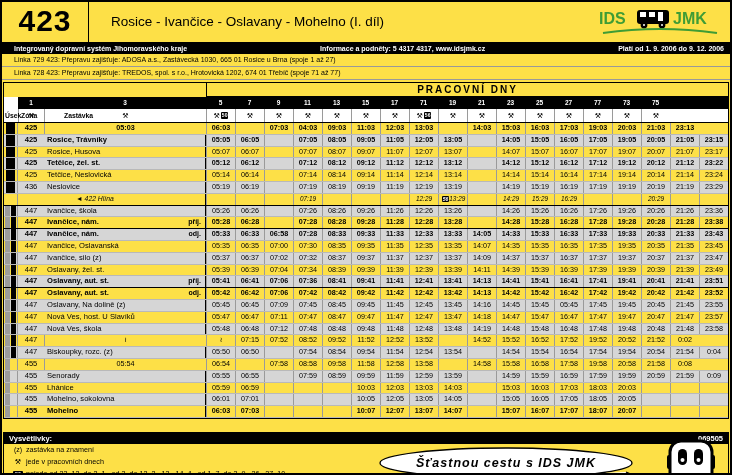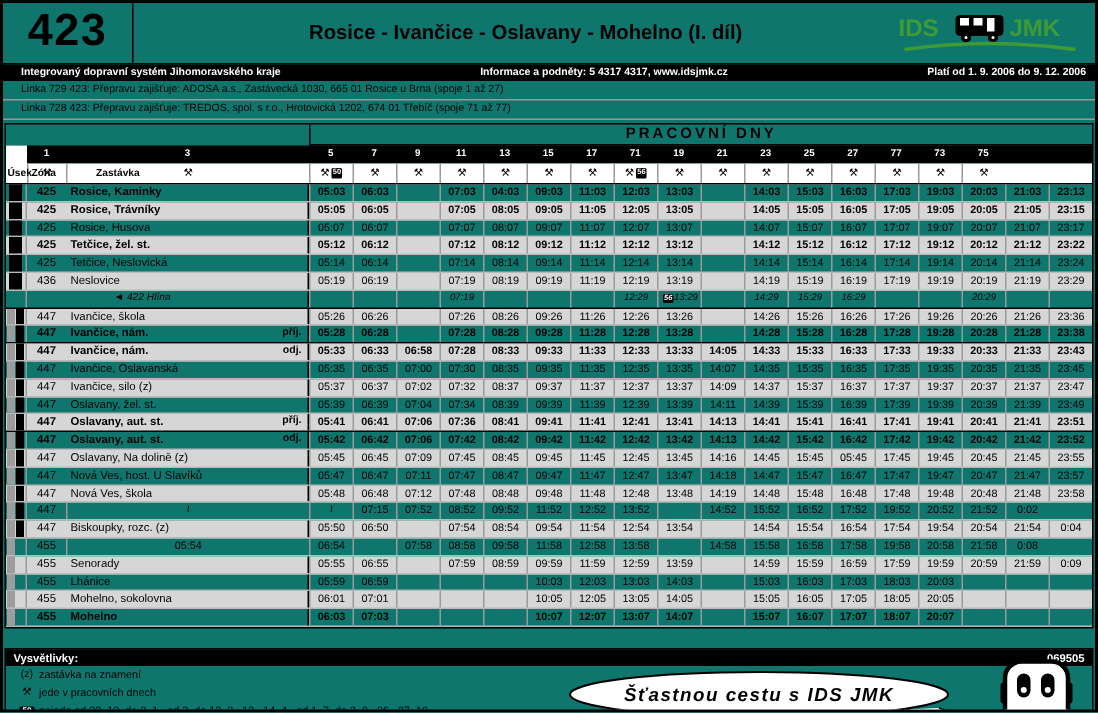--- a/index.html
+++ b/index.html
@@ -1,22 +1,22 @@
 <!DOCTYPE html>
 <html><head>
 <meta charset="utf-8">
 <style>
   html,body{margin:0;padding:0;background:#888;}
-  .page{position:relative;width:728px;height:471px;border:2px solid #000;background:#0f766e;
+  .page{position:relative;width:728px;height:471px;border:2px solid #000;background:#fde047;
         font-family:"Liberation Sans",sans-serif;color:#000;overflow:hidden;}
   
   .header-top{display:flex;height:40px;border-bottom:1px solid #000;}
   .h-num{width:86px;border-right:1px solid #000;font-size:30px;font-weight:bold;
          text-align:center;line-height:38px;letter-spacing:1px;}
-  .h-title{flex:1;font-size:13.5px;font-weight:bold;line-height:40px;padding-left:22px;text-align:center;}
+  .h-title{flex:1;font-size:13.5px;font-weight:normal;line-height:40px;padding-left:22px;}
   .h-logo{width:140px;display:flex;align-items:center;justify-content:center;}
   .info-bar{height:11px;background:#000;color:#fff;font-size:7px;font-weight:bold;
             display:flex;align-items:center;justify-content:space-between;padding:0 6px 0 12px;}
   .op-line{height:12px;line-height:12px;font-size:7px;padding-left:12px;border-bottom:1px solid #999;}
   
   .tablewrap{margin:2px 1px 0 1px;border:1.5px solid #000;}
   .band{display:flex;height:14px;}
   .band-spacer{width:202px;border-right:1px solid #000;}
   .band-box{flex:1;border-bottom:1px solid #000;text-align:center;font-weight:bold;
             font-size:10px;line-height:14px;letter-spacing:2px;}
@@ -181,23 +181,20 @@
           <div class="sym-cell">
             <div class="">⚒</div>
           </div>
           <div class="sym-cell">
             <div class="">⚒</div>
           </div>
         </div>
         <div class="grow drow bold">
           <div class="usek-cell u-b"></div>
           <div class="zone-cell">425</div>
-          <div class="name-cell">
-            <div class="">Rosice, Kaminky</div>
-          </div>
           <div class="time-cell">05:03</div>
           <div class="time-cell">06:03</div>
           <div class="time-cell"></div>
           <div class="time-cell">07:03</div>
           <div class="time-cell">04:03</div>
           <div class="time-cell">09:03</div>
           <div class="time-cell">11:03</div>
           <div class="time-cell">12:03</div>
           <div class="time-cell">13:03</div>
           <div class="time-cell"></div>

